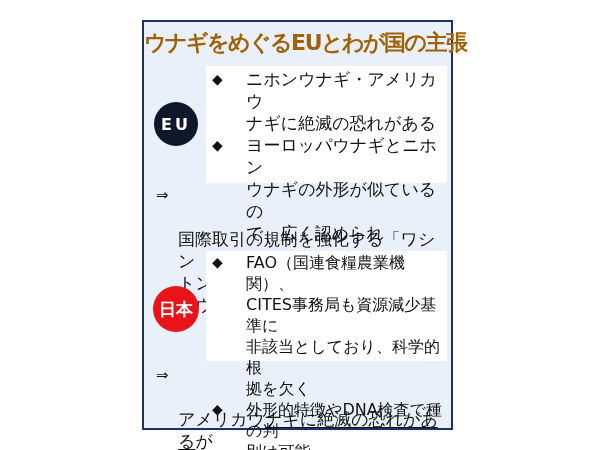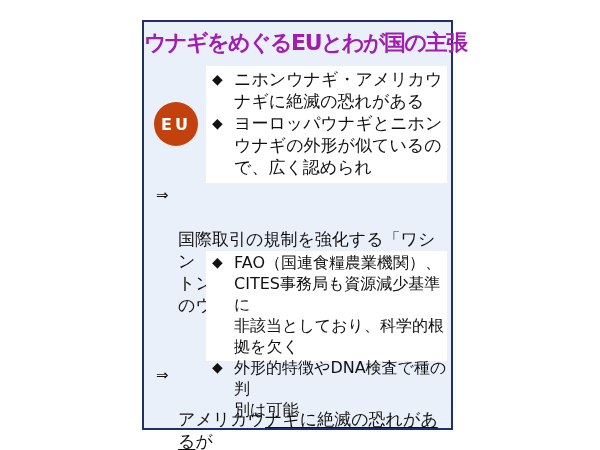--- a/index.html
+++ b/index.html
@@ -6,37 +6,37 @@
     body {
       width: 600px; height: 450px; background: #ffffff; position: relative; overflow: hidden;
       font-family: "DejaVu Sans", "Liberation Sans", sans-serif; color: #111;
     }
     .frame {
       position: absolute; left: 142px; top: 20px; width: 311px; height: 410px;
       background: #eaf0f9; border: 2px solid #1e2f6b; box-sizing: border-box;
     }
     .title {
       position: absolute; left: 0; top: 6px; width: 100%; text-align: center;
-      font-size: 22px; font-weight: bold; letter-spacing: -1.5px; color: #a21caf;
+      font-size: 22px; font-weight: bold; letter-spacing: -1.5px; color: #a16207;
       white-space: nowrap;
     }
     .box {
       position: absolute; background: #ffffff; box-sizing: border-box;
       font-size: 17px; line-height: 22px; padding: 2px 0 0 6px; letter-spacing: 0px;
     }
     .box-eu { left: 62px; top: 44px; width: 241px; height: 117px; }
     .box-jp { left: 62px; top: 229px; width: 241px; height: 110px; padding-top: 1px; line-height: 21px; font-size: 16px; }
     .bullet { display: flex; }
     .bullet .mark { width: 22px; flex: 0 0 22px; font-size: 14px; }
-    .bullet .txt { flex: 1; white-space: pre-line; }
+    .bullet .txt { flex: 1; white-space: pre-line; margin-left: 12px; }
     .circle {
       position: absolute; width: 44px; height: 44px; border-radius: 50%;
       color: #fff; font-weight: bold; display: flex; align-items: center; justify-content: center;
     }
-    .circle-eu { left: 10px; top: 80px; background: #c2410c; font-size: 16px; letter-spacing: 3px; }
+    .circle-eu { left: 10px; top: 80px; background: #0f172a; font-size: 16px; letter-spacing: 3px; }
     .circle-jp { left: 9px; top: 264px; background: #e8141a; font-size: 17px; width: 46px; height: 46px; }
     .conclusion {
       position: absolute; left: 12px; width: 292px; font-size: 17px; line-height: 22px;
       display: flex; color: #111;
     }
     .conclusion .arrow { width: 22px; flex: 0 0 22px; font-size: 15px; }
     .conclusion .txt { flex: 1; white-space: pre-line; margin-top: 44px; }
     .conc-1 { top: 162px; }
     .conc-2 { top: 342px; }
     .ul { text-decoration: underline; text-underline-offset: 2px; }
@@ -61,20 +61,21 @@
 で、広く認められ</span>
     </div>
   </div>
   <div class="conclusion conc-1">
     <span class="arrow">⇒</span>
     <span class="txt">国際取引の規制を強化する「ワシン
 トン条約附属書Ⅱ」の対象に、全て
 のウナギを加えることを提案</span>
   </div>
 
+  <div class="circle circle-jp">日本</div>
   <div class="box box-jp">
     <div class="bullet">
       <span class="mark">◆</span>
       <span class="txt">FAO（国連食糧農業機関）、
 CITES事務局も資源減少基準に
 非該当としており、科学的根
 拠を欠く</span>
     </div>
     <div class="bullet">
       <span class="mark">◆</span>

